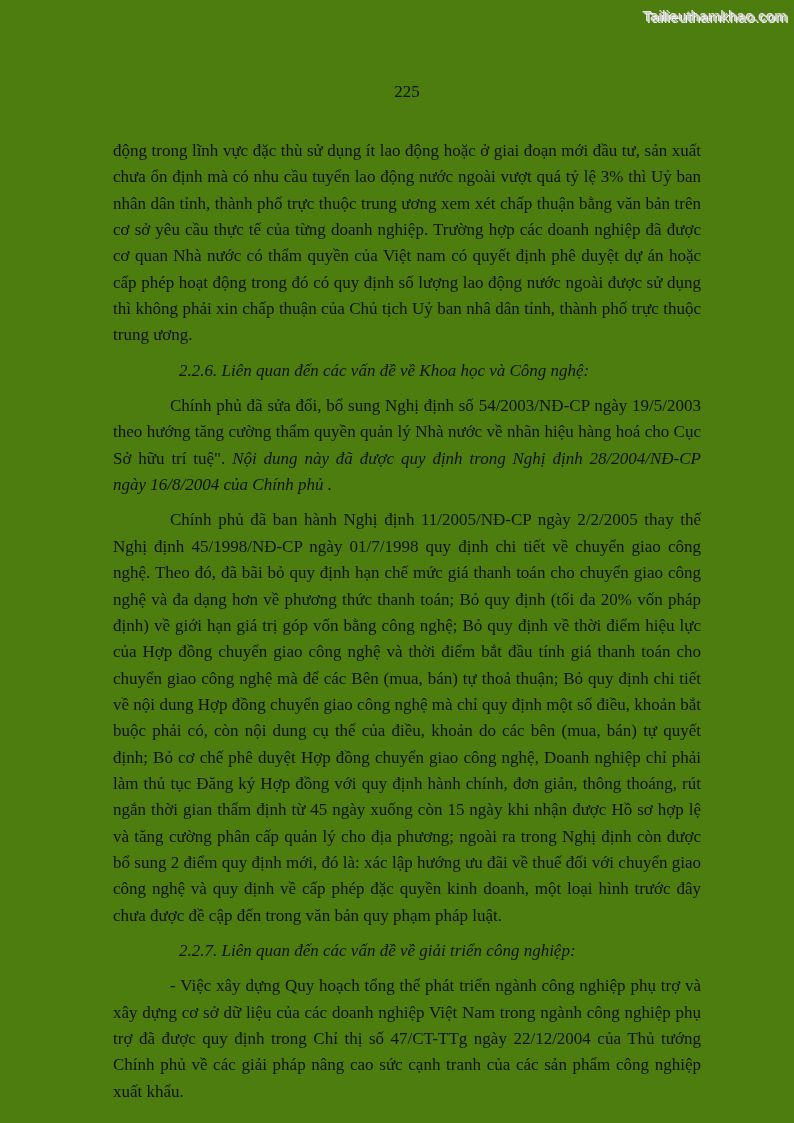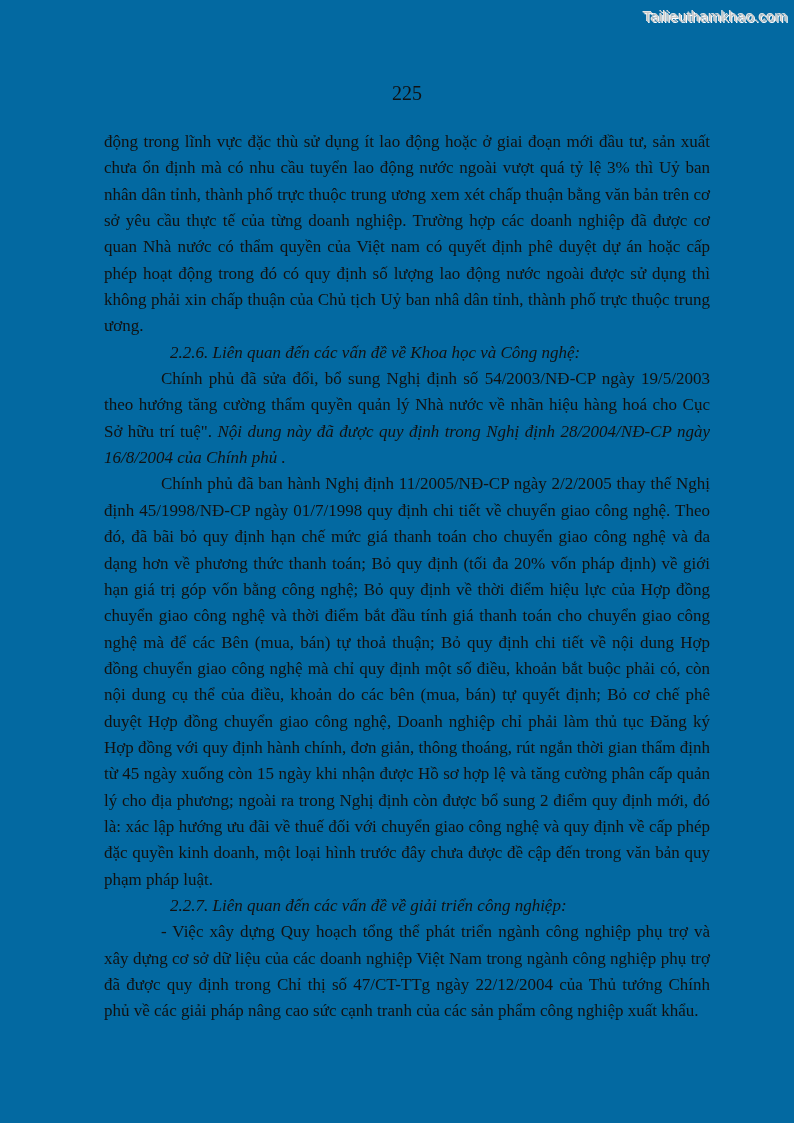--- a/index.html
+++ b/index.html
@@ -4,55 +4,55 @@
 <style>
   html, body {
     margin: 0;
     padding: 0;
     background: #ffffff;
   }
   .page {
     position: relative;
     width: 794px;
     height: 1123px;
-    background: #0369a1;
+    background: #4d7c0f;
     overflow: hidden;
     font-family: "Liberation Serif", "DejaVu Serif", serif;
     color: #111111;
   }
   .watermark {
     position: absolute;
     top: 8px;
     right: 6px;
     font-family: "Liberation Sans", "DejaVu Sans", sans-serif;
     font-size: 15px;
     color: #c9c9c9;
     text-shadow: 1px 1px 0 #ffffff, -1px -1px 0 #e6e6e6;
     letter-spacing: 0.2px;
   }
   .page-number {
     position: absolute;
     top: 82px;
     left: 104px;
     width: 606px;
     text-align: center;
-    font-size: 20px;
+    font-size: 17px;
     color: #111111;
   }
   .text-body {
     position: absolute;
     top: 129px;
     left: 104px;
     width: 606px;
     font-size: 17px;
     line-height: 26.35px;
     text-align: justify;
   }
   .text-body p {
-    margin: 0;
+    margin: 9px;
     padding: 0;
   }
   .paragraph.indent { text-indent: 57px; }
   .heading {
     text-indent: 66px;
     font-weight: bold;
     font-style: italic;
   }
   .normal { font-style: normal; }
   .italic { font-style: italic; }

